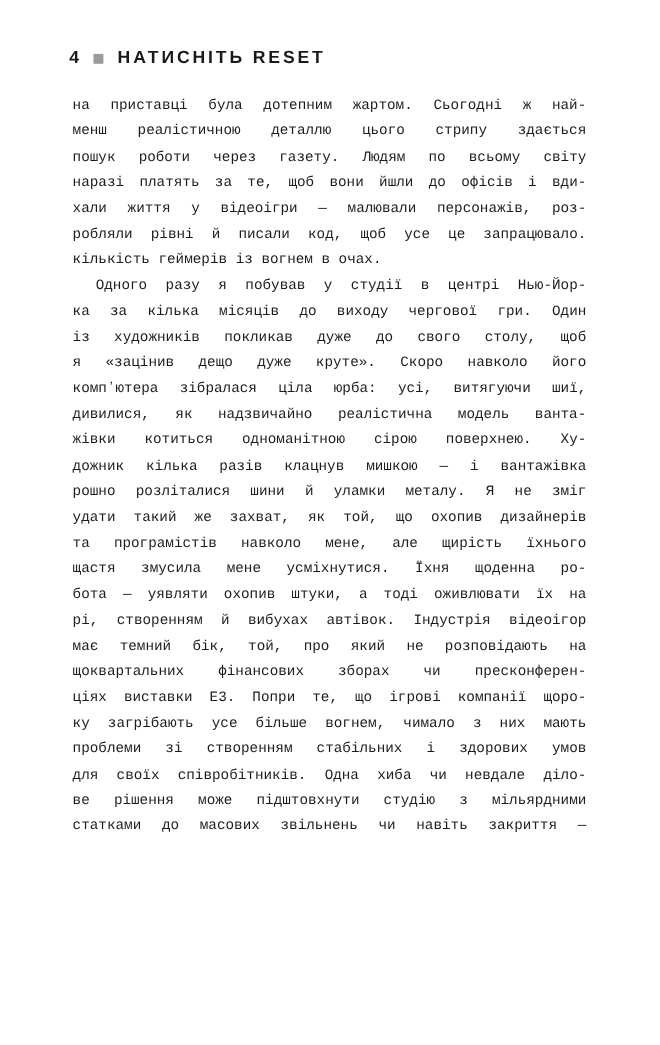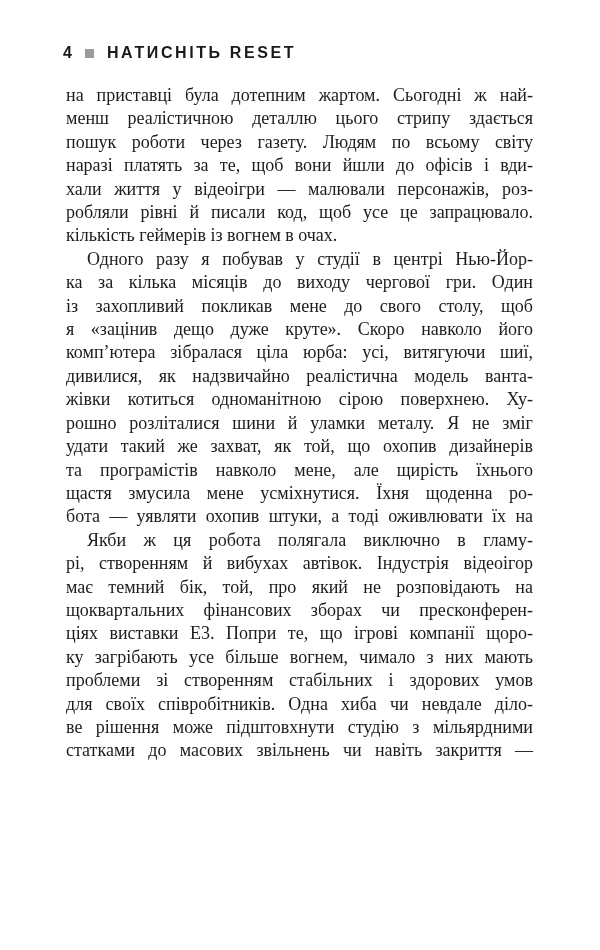--- a/index.html
+++ b/index.html
@@ -40,22 +40,22 @@
     background: #9b9b9b;
   }
   .head-title {
     letter-spacing: 2.6px;
   }
   .body-text {
     position: absolute;
     left: 66px;
     top: 84px;
     width: 467px;
-    font-family: Liberation Serif, serif;
-    font-size: 18px;
+    font-family: Liberation Mono, monospace;
+    font-size: 13px;
     line-height: 23.4px;
     color: #1c1c1c;
   }
   .paragraph {
     margin: 0;
     padding: 0;
   }
   .line {
     text-align: justify;
     text-align-last: justify;
@@ -82,33 +82,33 @@
         <div class="line">менш реалістичною деталлю цього стрипу здається</div>
         <div class="line">пошук роботи через газету. Людям по всьому світу</div>
         <div class="line">наразі платять за те, щоб вони йшли до офісів і вди-</div>
         <div class="line">хали життя у відеоігри — малювали персонажів, роз-</div>
         <div class="line">робляли рівні й писали код, щоб усе це запрацювало.</div>
         <div class="line no-stretch">кількість геймерів із вогнем в очах.</div>
       </div>
       <div class="paragraph">
         <div class="line indent">Одного разу я побував у студії в центрі Нью-Йор-</div>
         <div class="line">ка за кілька місяців до виходу чергової гри. Один</div>
-        <div class="line">із захопливий покликав мене до свого столу, щоб</div>
+        <div class="line">із художників покликав дуже до свого столу, щоб</div>
         <div class="line">я «зацінив дещо дуже круте». Скоро навколо його</div>
         <div class="line">компʼютера зібралася ціла юрба: усі, витягуючи шиї,</div>
         <div class="line">дивилися, як надзвичайно реалістична модель ванта-</div>
         <div class="line">жівки котиться одноманітною сірою поверхнею. Ху-</div>
+        <div class="line">дожник кілька разів клацнув мишкою — і вантажівка</div>
         <div class="line">рошно розліталися шини й уламки металу. Я не зміг</div>
         <div class="line">удати такий же захват, як той, що охопив дизайнерів</div>
         <div class="line">та програмістів навколо мене, але щирість їхнього</div>
         <div class="line">щастя змусила мене усміхнутися. Їхня щоденна ро-</div>
         <div class="line">бота — уявляти охопив штуки, а тоді оживлювати їх на</div>
       </div>
       <div class="paragraph">
-        <div class="line indent">Якби ж ця робота полягала виключно в гламу-</div>
         <div class="line">рі, створенням й вибухах автівок. Індустрія відеоігор</div>
         <div class="line">має темний бік, той, про який не розповідають на</div>
         <div class="line">щоквартальних фінансових зборах чи пресконферен-</div>
         <div class="line">ціях виставки Е3. Попри те, що ігрові компанії щоро-</div>
         <div class="line">ку загрібають усе більше вогнем, чимало з них мають</div>
         <div class="line">проблеми зі створенням стабільних і здорових умов</div>
         <div class="line">для своїх співробітників. Одна хиба чи невдале діло-</div>
         <div class="line">ве рішення може підштовхнути студію з мільярдними</div>
         <div class="line">статками до масових звільнень чи навіть закриття —</div>
       </div>

